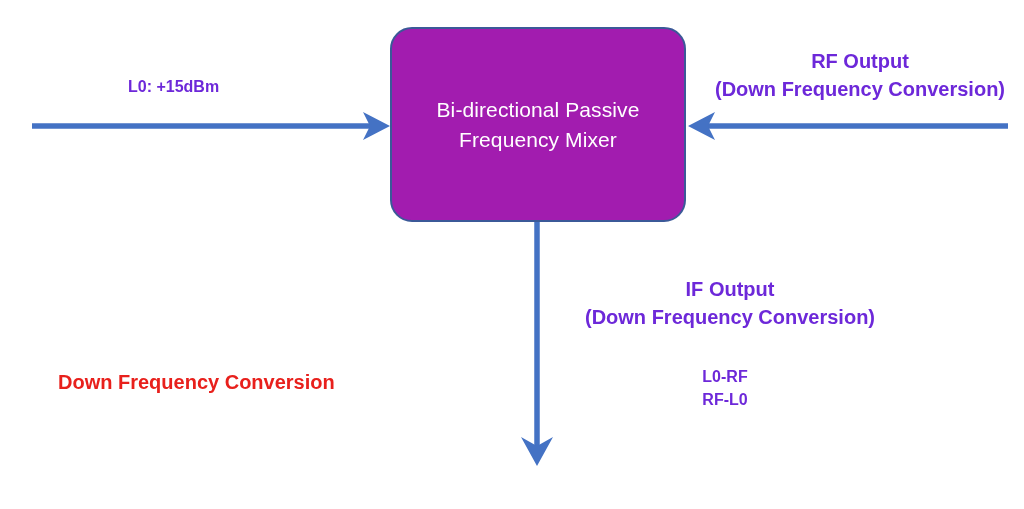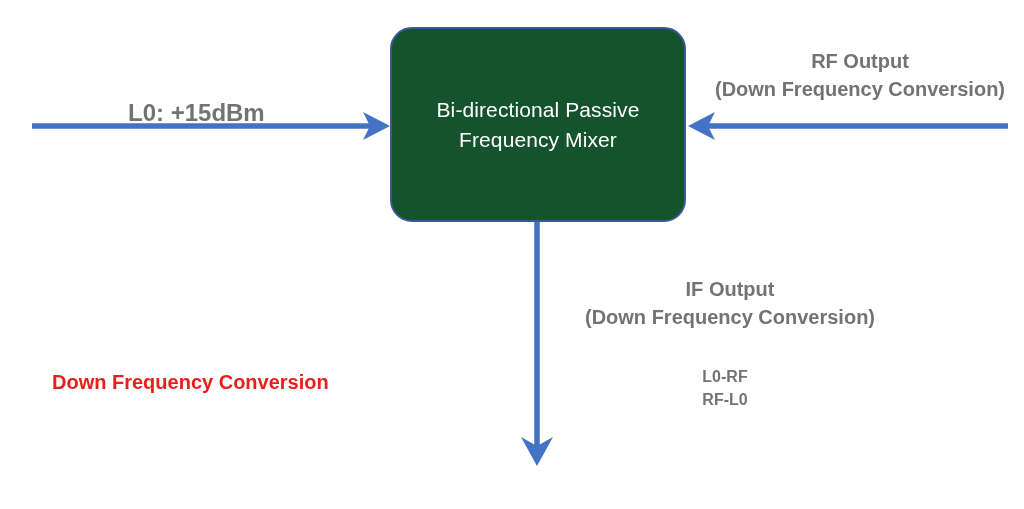--- a/index.html
+++ b/index.html
@@ -19,21 +19,21 @@
     overflow: hidden;
   }
 
   
   #mixer-block {
     position: absolute;
     left: 390px;
     top: 27px;
     width: 296px;
     height: 195px;
-    background: #14532d;
+    background: #a21caf;
     border: 2px solid #3B5998;
     border-radius: 22px;
     box-sizing: border-box;
     display: flex;
     align-items: center;
     justify-content: center;
   }
   #mixer-label {
     color: #ffffff;
     font-size: 21px;
@@ -49,31 +49,31 @@
     position: absolute;
     left: 0;
     top: 0;
     width: 1024px;
     height: 509px;
   }
 
   
   .label {
     position: absolute;
-    color: #737373;
+    color: #6d28d9;
     font-size: 20px;
     font-weight: bold;
     line-height: 1.38;
     white-space: pre-line;
   }
   #lo-input-label {
     left: 128px;
-    top: 96px;
+    top: 76px;
     text-align: right;
-    font-size: 24px;
+    font-size: 16px;
   }
   #rf-output-label {
     left: 700px;
     top: 48px;
     width: 320px;
     text-align: center;
     font-size: 20px;
   }
   #if-output-label {
     left: 570px;
@@ -84,21 +84,21 @@
   }
   #if-products-label {
     left: 625px;
     top: 365px;
     width: 200px;
     text-align: center;
     font-size: 16px;
     line-height: 1.45;
   }
   #conversion-note {
-    left: 52px;
+    left: 58px;
     top: 369px;
     color: #E8201C;
     font-size: 20px;
     font-weight: bold;
     text-align: left;
   }
 </style>
 </head>
 <body>
 

